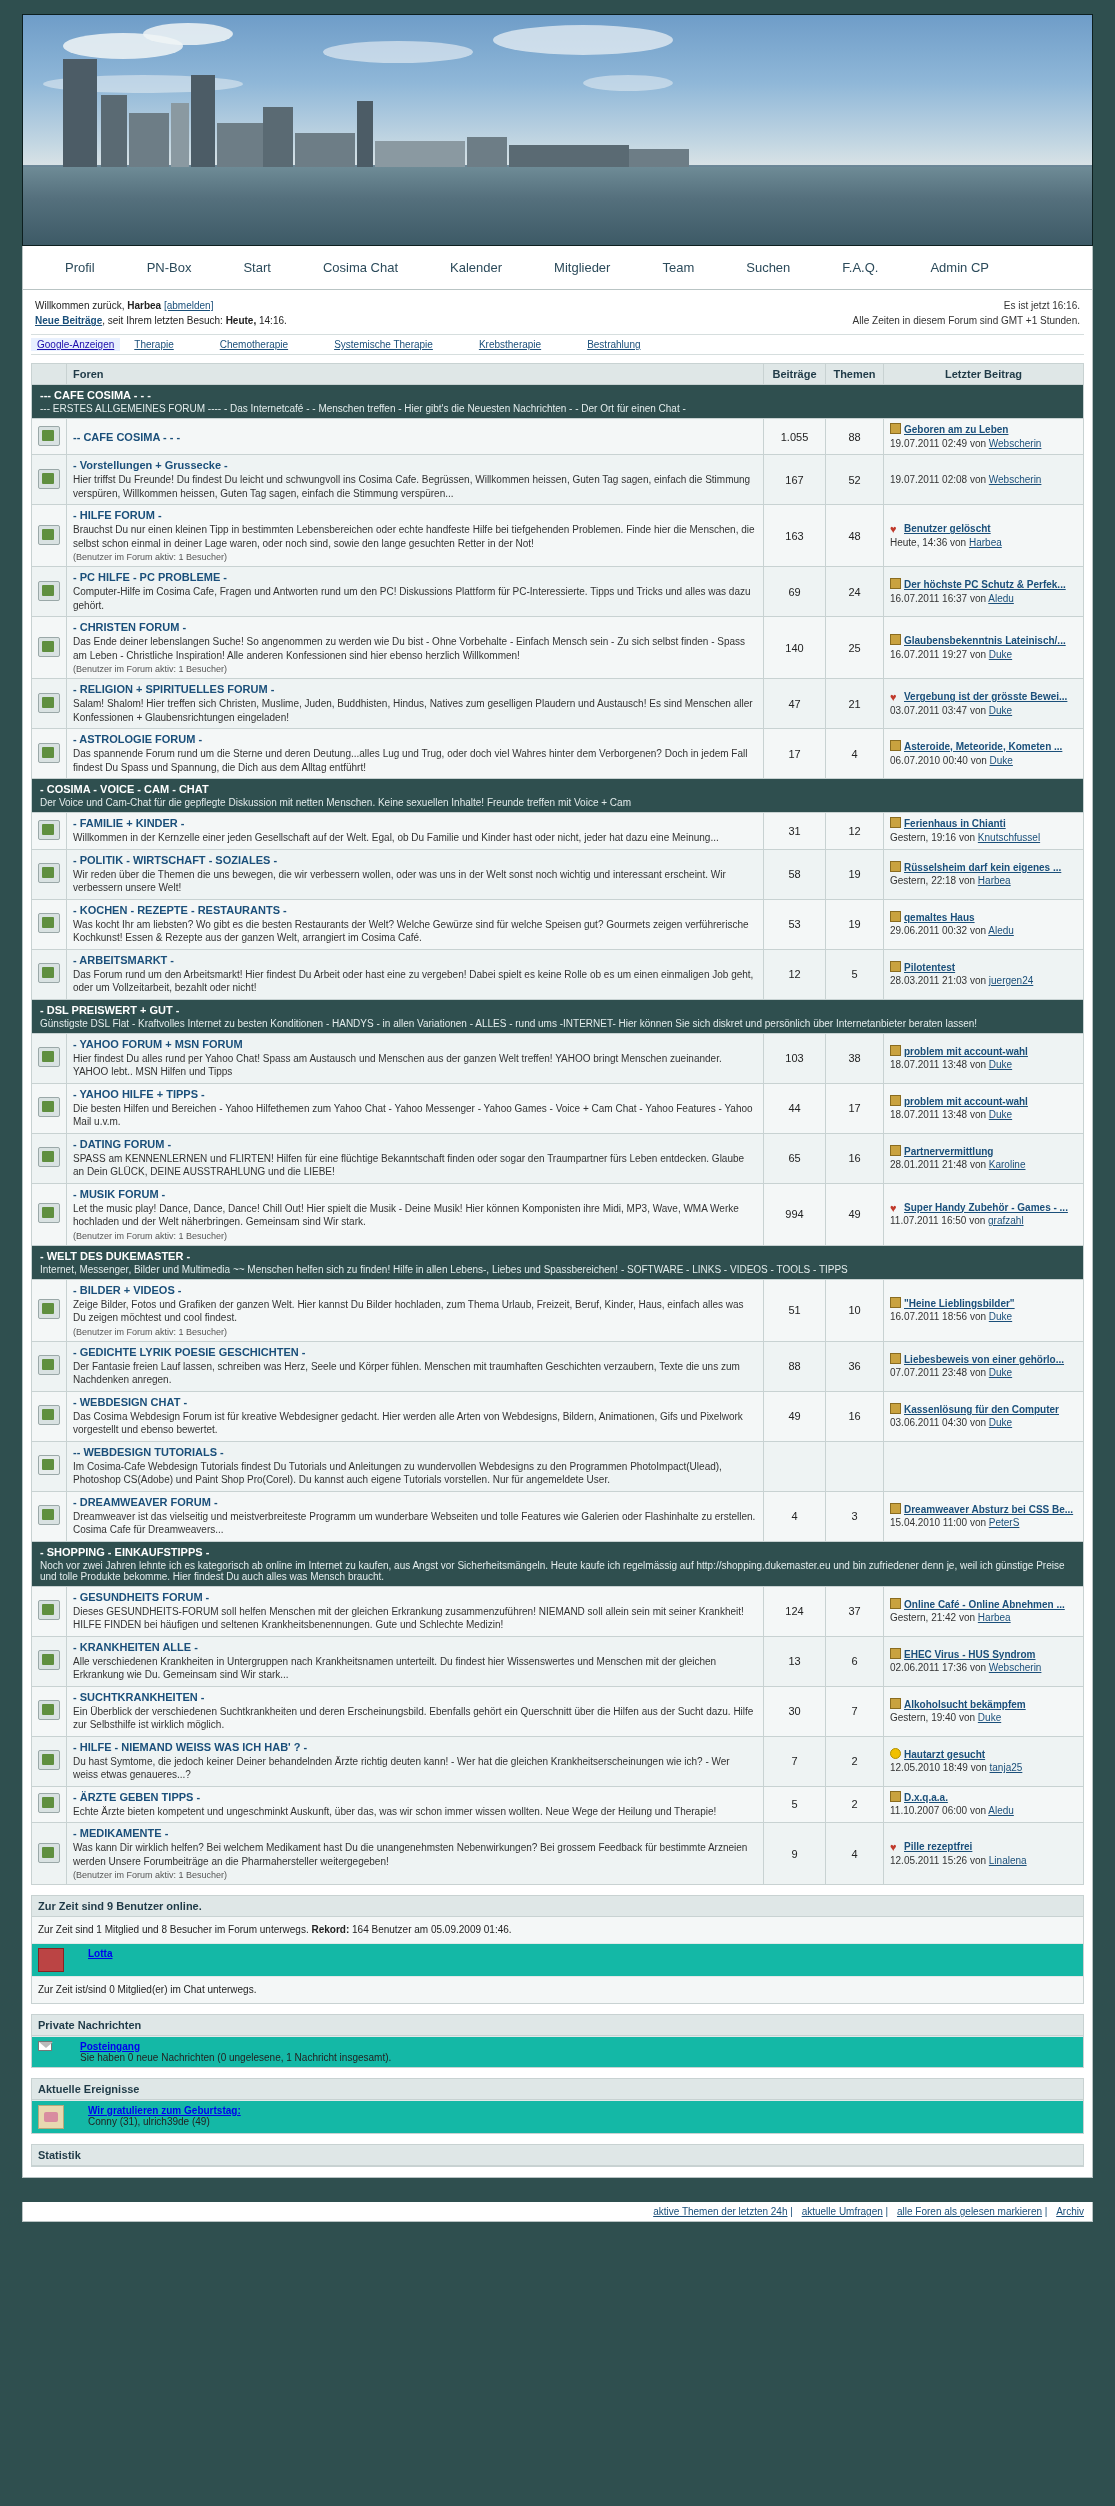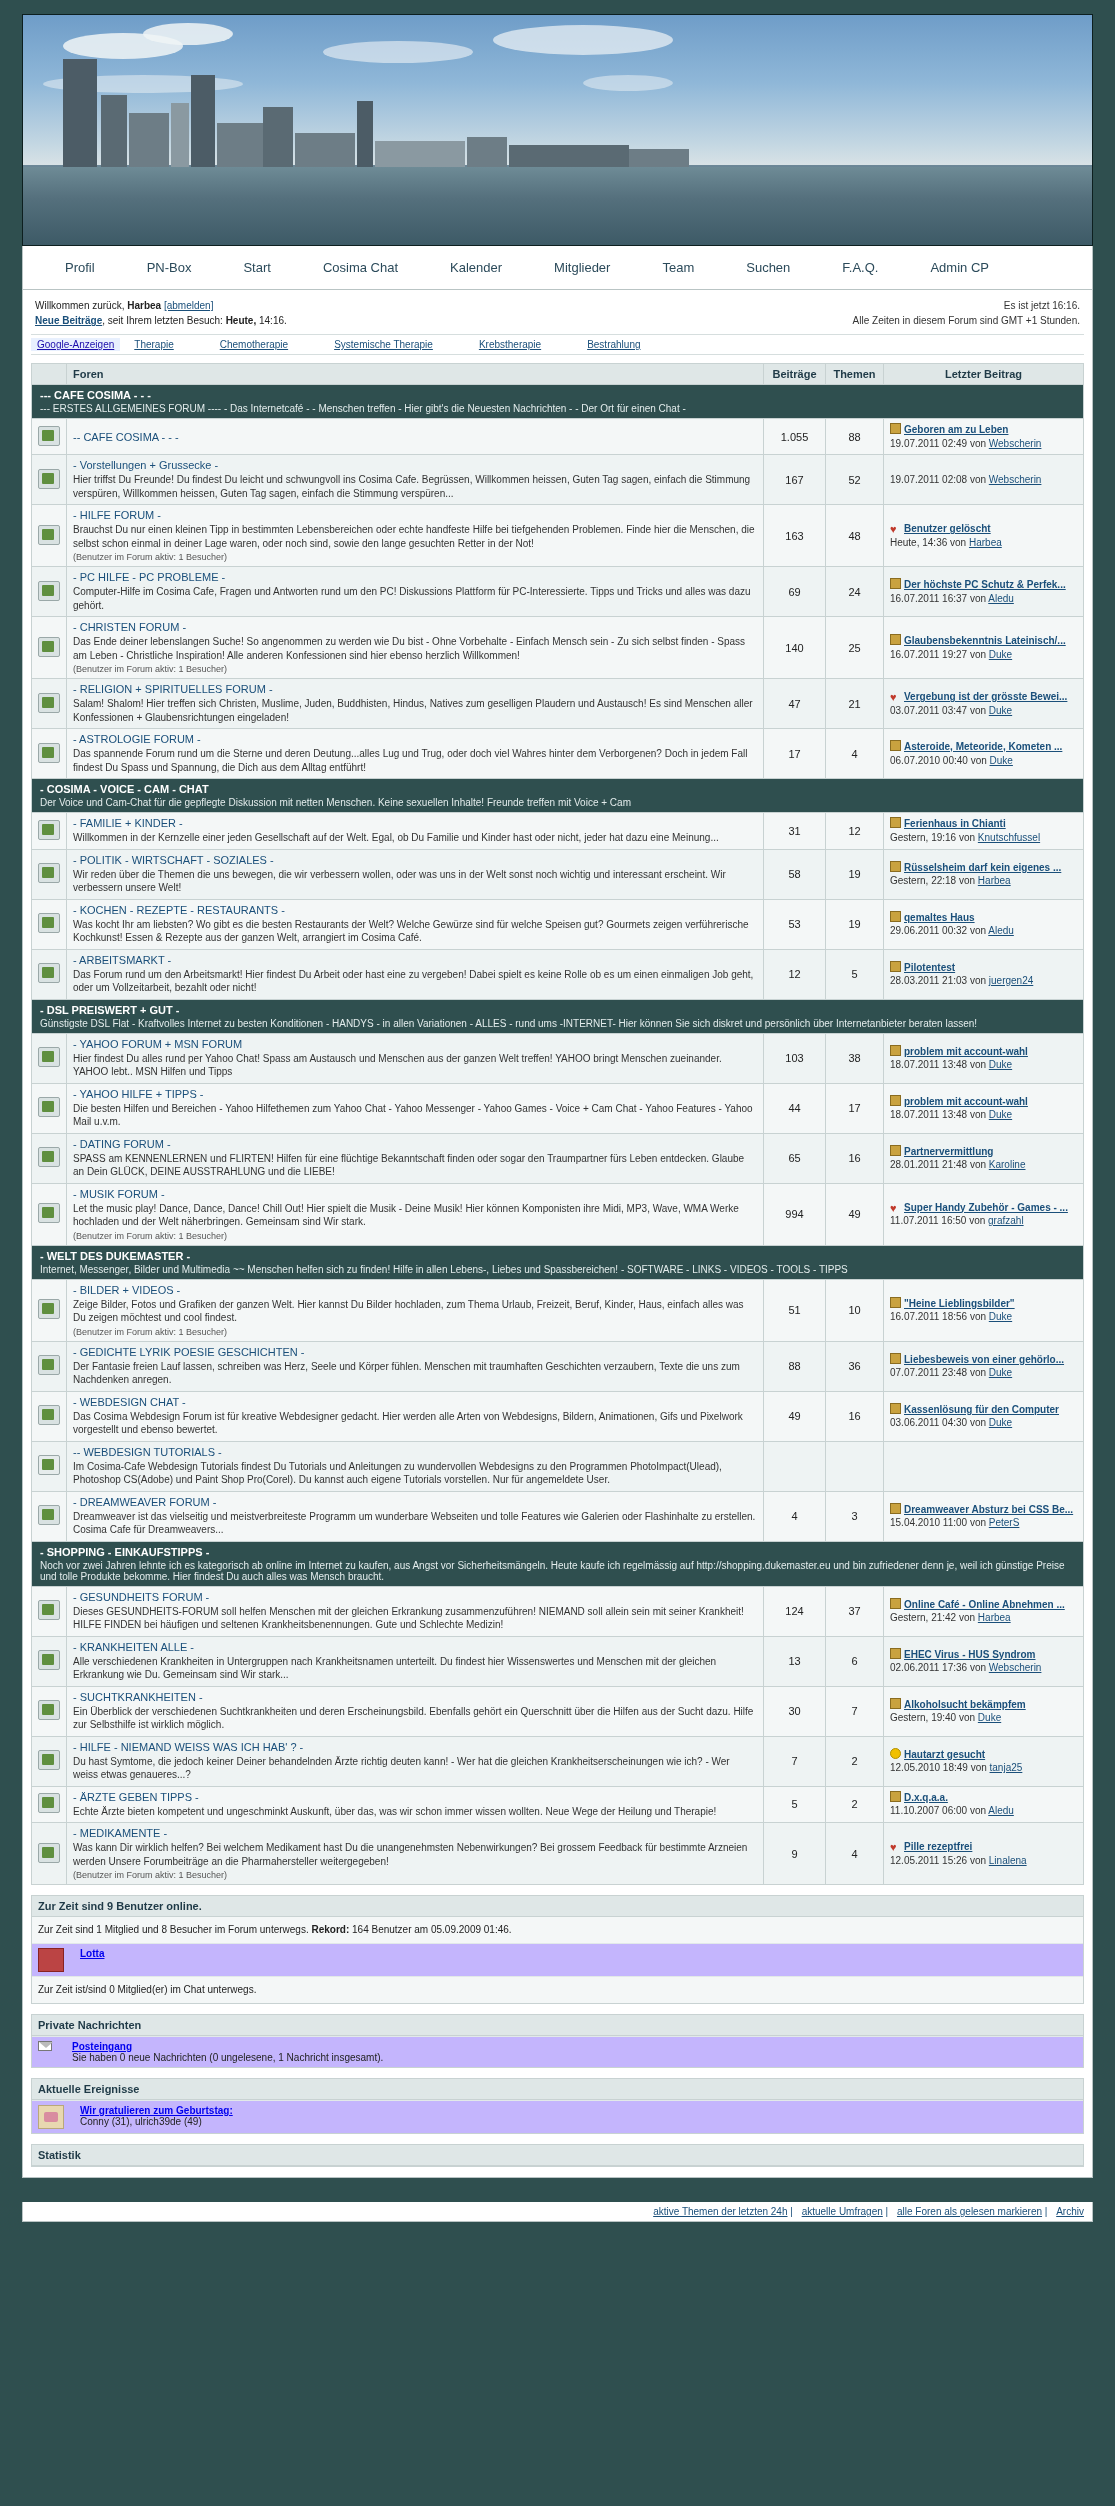--- a/index.html
+++ b/index.html
@@ -91,21 +91,21 @@
   .frow:nth-child(even) td { background:#eef3f3; }
   .c-icon { text-align:center; width:34px; }
   .ficon {
     width:22px; height:20px; display:inline-block; position:relative;
     background:#d9e2e2; border:1px solid #9aa8a8; border-radius:2px;
   }
   .ficon:before {
     content:""; position:absolute; left:3px; top:3px; width:12px; height:11px;
     background:#5f8f3f; border-radius:1px;
   }
-  .ftitle { font-weight:normal; color:#1a4f7a; font-size:11px; }
+  .ftitle { font-weight:bold; color:#1a4f7a; font-size:11px; }
   .ftitle a { color:#1a4f7a; text-decoration:none; }
   .fdesc { font-size:10px; color:#333; line-height:1.35; padding-top:2px; }
   .fsub { font-size:9px; color:#555; padding-top:2px; }
   .num { text-align:center; font-size:11px; }
   .lastpost { font-size:10px; line-height:1.35; }
   .lastpost a.t { color:#1a4f7a; font-weight:bold; text-decoration:underline; }
   .lastpost .meta { color:#333; }
   .lastpost .meta a { color:#1a4f7a; text-decoration:underline; }
   .licon { display:inline-block; width:11px; height:11px; margin-right:3px; vertical-align:-1px; }
   .licon.book { background:#c9a23f; border:1px solid #8a6c20; }
@@ -114,21 +114,21 @@
 
   
   .ficon.sub { background:#e6ecec; }
   .indent { padding-left:14px; }
 
   
   .panel { margin-top:10px; border:1px solid #c8d2d2; }
   .panel-h { background:#dfe7e7; font-weight:bold; font-size:11px; padding:4px 6px; color:#1f3a47; border-bottom:1px solid #c8d2d2; }
   .panel-b { background:#f4f7f7; font-size:10px; padding:5px 6px; line-height:1.6; }
   .panel-b a { color:#1a4f7a; }
-  .prow { display:flex; gap:16px; align-items:flex-start; border-top:1px solid #e2e9e9; padding:4px 6px; background:#c4b5fd; font-size:10px; }
+  .prow { display:flex; gap:24px; align-items:flex-start; border-top:1px solid #e2e9e9; padding:4px 6px; background:#14b8a6; font-size:10px; }
   .prow:first-child { border-top:none; }
   .av { width:26px; height:24px; background:#b44; border:1px solid #822; flex:0 0 26px; }
   .av.cake { background:#e8d8b0; border:1px solid #b9a87a; position:relative; }
   .av.cake:after { content:""; position:absolute; left:5px; top:6px; width:14px; height:10px; background:#d98ca0; border-radius:2px; }
   .env { width:14px; height:10px; background:#fff; border:1px solid #777; display:inline-block; position:relative; margin-right:4px; vertical-align:-1px;}
   .env:after { content:""; position:absolute; left:0; top:0; width:0; height:0; border-left:7px solid transparent; border-right:7px solid transparent; border-top:6px solid #bbb; }
 
   .footer-bar {
     margin: 24px 22px 0 22px; background:#ffffff; border:1px solid #b9c4c4; border-top:none;
     font-size:10px; padding:4px 8px; text-align:right; color:#1a4f7a;

